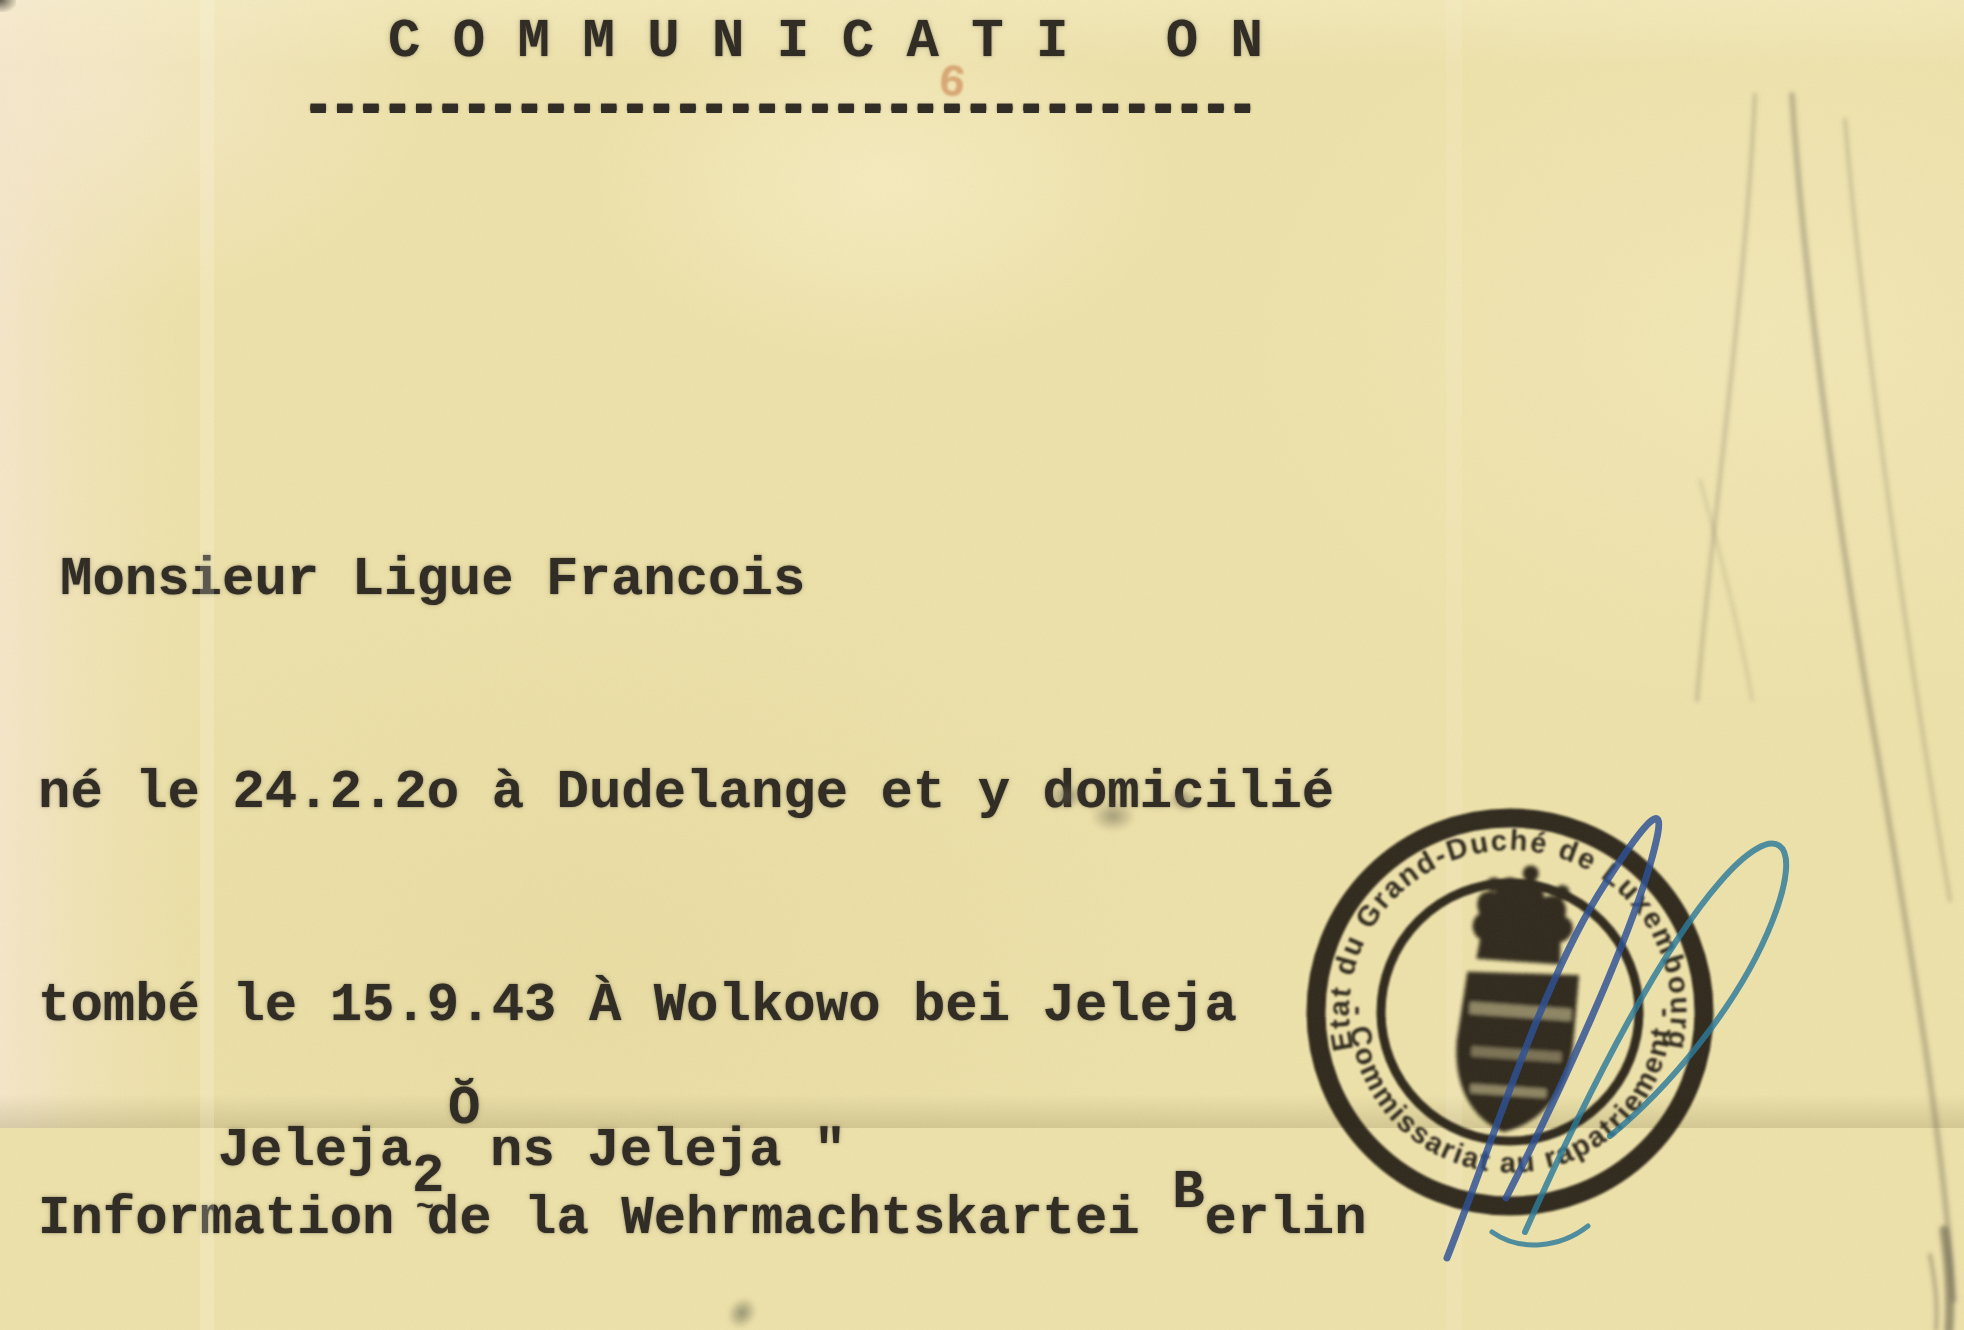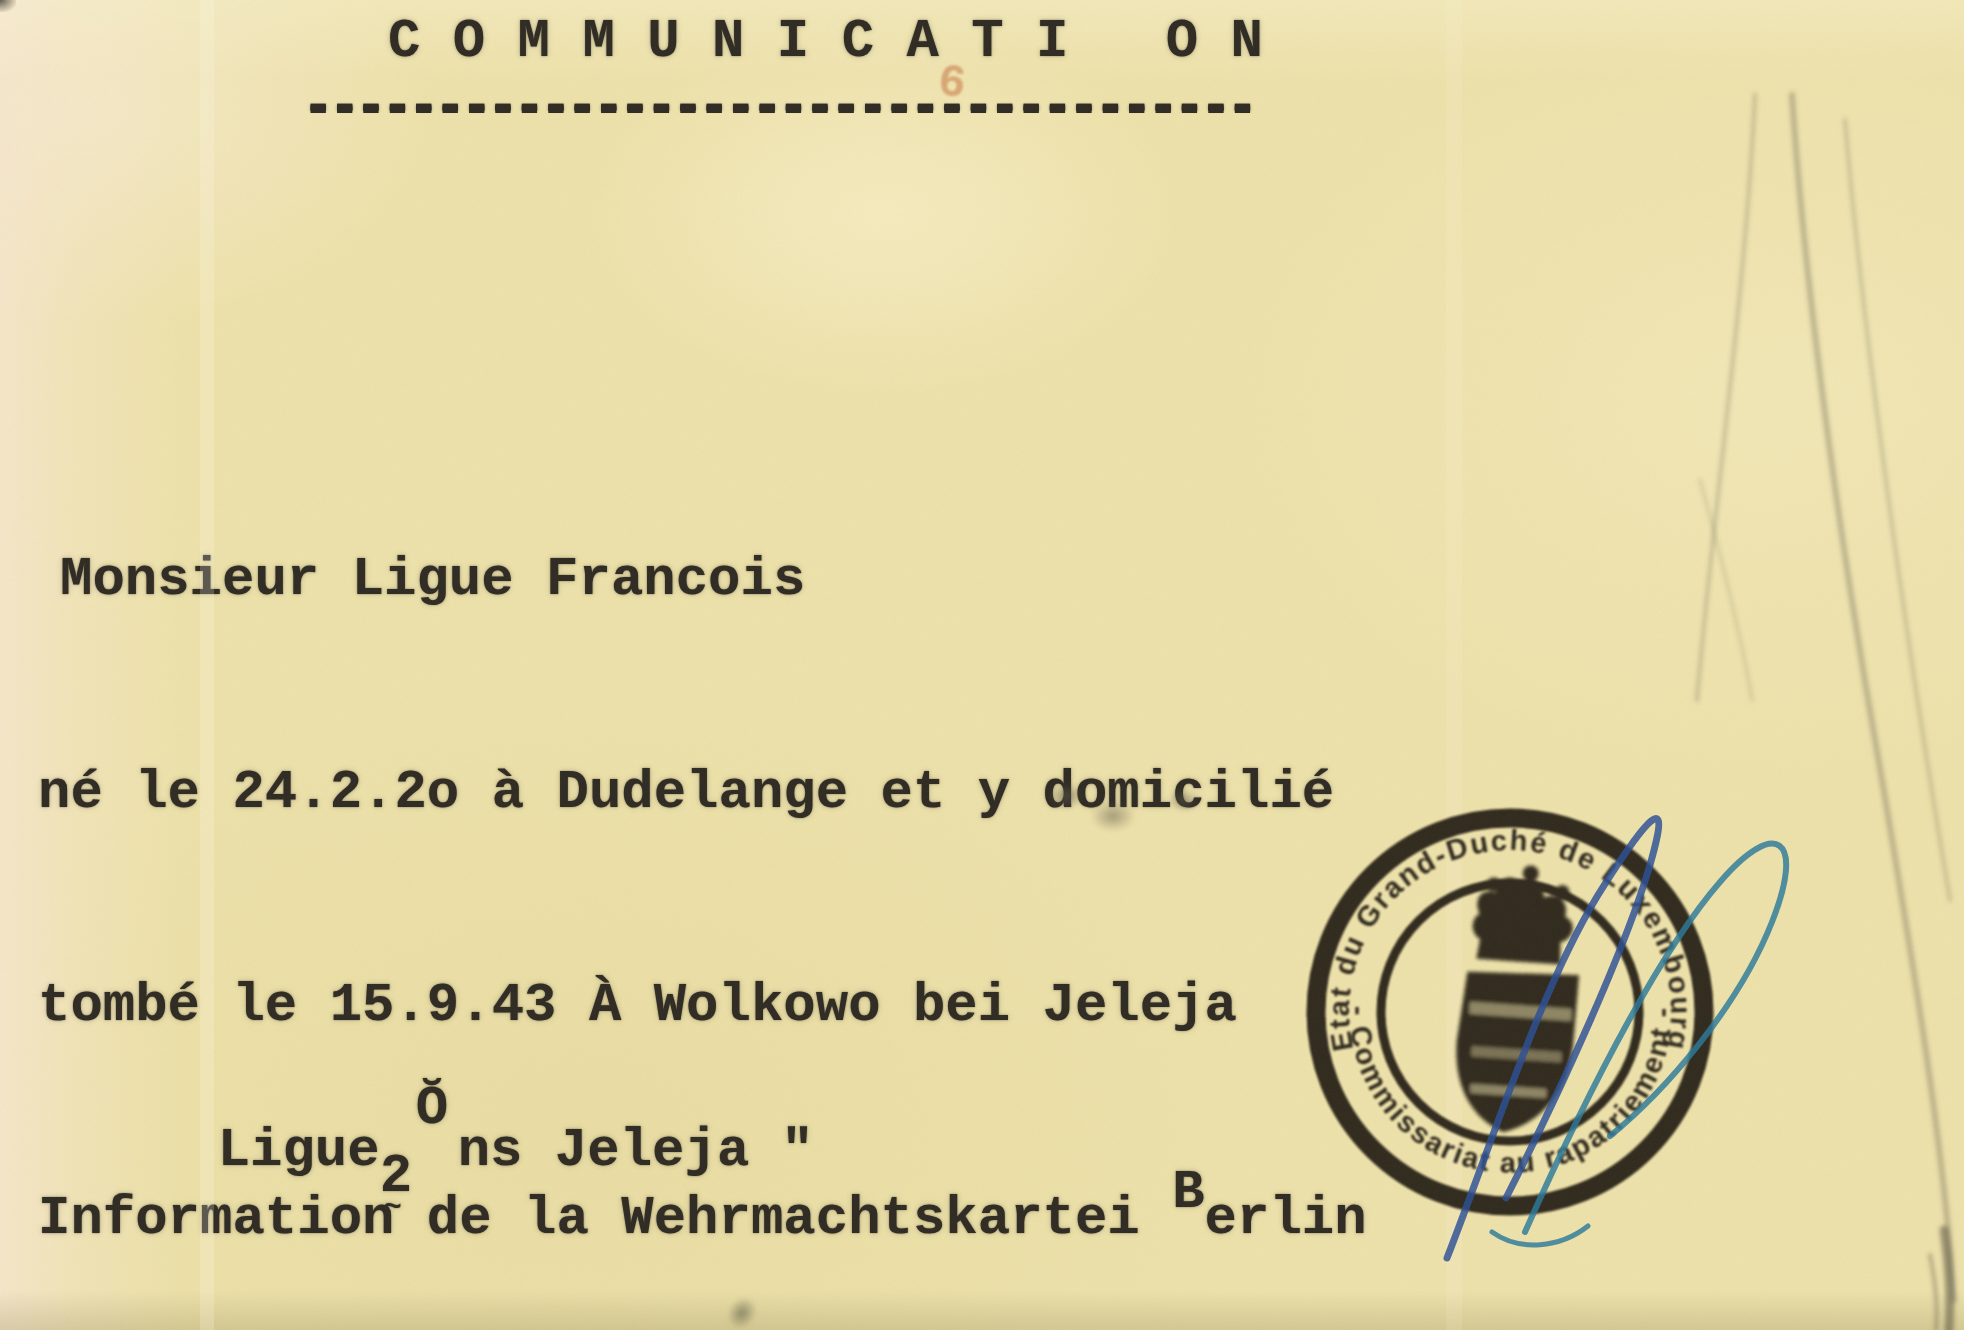--- a/index.html
+++ b/index.html
@@ -1,18 +1,18 @@
 <!DOCTYPE html>
 <html><head>
 <meta charset="utf-8">
 <style>
   html,body{margin:0;padding:0;}
   body{width:1964px;height:1330px;overflow:hidden;background:#eee2aa;}
   .page{
-    position:relative;width:1964px;height:1330px;
+    position:relative;width:1964px;height:1128px;
     background:
       linear-gradient(180deg, rgba(255,250,225,.25) 0%, rgba(255,250,225,0) 6%),
       linear-gradient(0deg, rgba(120,108,62,.22) 0%, rgba(120,108,62,0) 3%),
       linear-gradient(90deg, rgba(246,231,205,.85) 0%, rgba(246,231,205,.35) 4%, rgba(246,231,205,0) 9%),
       radial-gradient(ellipse 500px 320px at 4% 8%, rgba(250,238,220,.55), rgba(250,238,220,0) 70%),
       radial-gradient(ellipse 420px 260px at 45% 16%, rgba(252,244,210,.5), rgba(252,244,210,0) 70%),
       radial-gradient(ellipse 700px 500px at 90% 30%, rgba(248,240,200,.35), rgba(248,240,200,0) 75%),
       radial-gradient(ellipse 900px 600px at 30% 85%, rgba(226,212,150,.35), rgba(226,212,150,0) 75%),
       #eee2aa;
     font-family:"Liberation Mono","DejaVu Sans Mono",monospace;
@@ -69,21 +69,21 @@
 
   <div class="type body-block">
     <div class="indent1">Monsieur Ligue Francois</div>
     <div>né le 24.2.2o à Dudelange et y domicilié</div>
     <div>tombé le 15.9.43 À Wolkowo bei Jeleja</div>
     <div><span>Information de la Wehrmachtskartei </span><span class="sup-b">B</span><span>erlin</span></div>
   </div>
 
 
   <div class="type closing-line">
-    <span>Ligue</span><span class="lig-cluster"><span class="lig-sub">2</span><span class="lig-submark">~</span><span class="lig-sup">Ŏ</span></span><span>ns Jeleja</span><span class="end-quote">"</span>
+    <span>Jeleja</span><span class="lig-cluster"><span class="lig-sub">2</span><span class="lig-submark">~</span><span class="lig-sup">Ŏ</span></span><span>ns Jeleja</span><span class="end-quote">"</span>
   </div>
 
   <div class="stray-mark">6</div>
 
   <div class="smudge sm1"></div>
   <div class="smudge sm2"></div>
   <div class="smudge sm3"></div>
   <div class="smudge sm4"></div>
   <div class="corner-nick"></div>
   <div class="light-band band1"></div>

